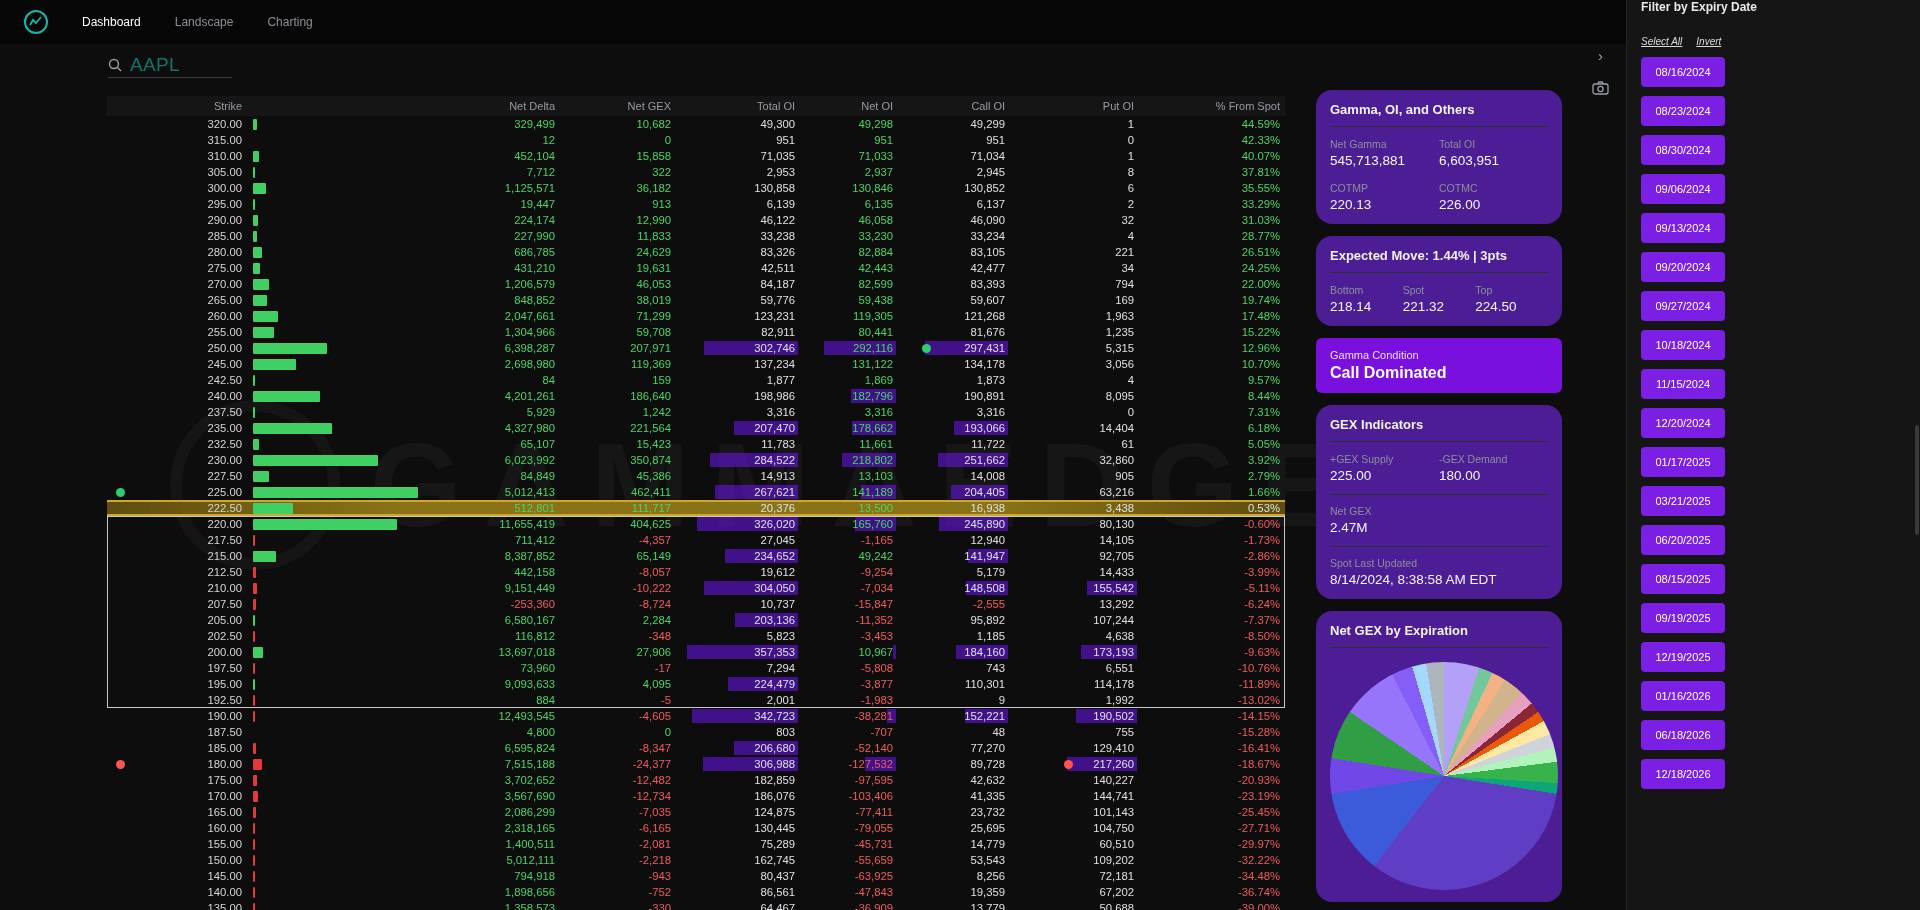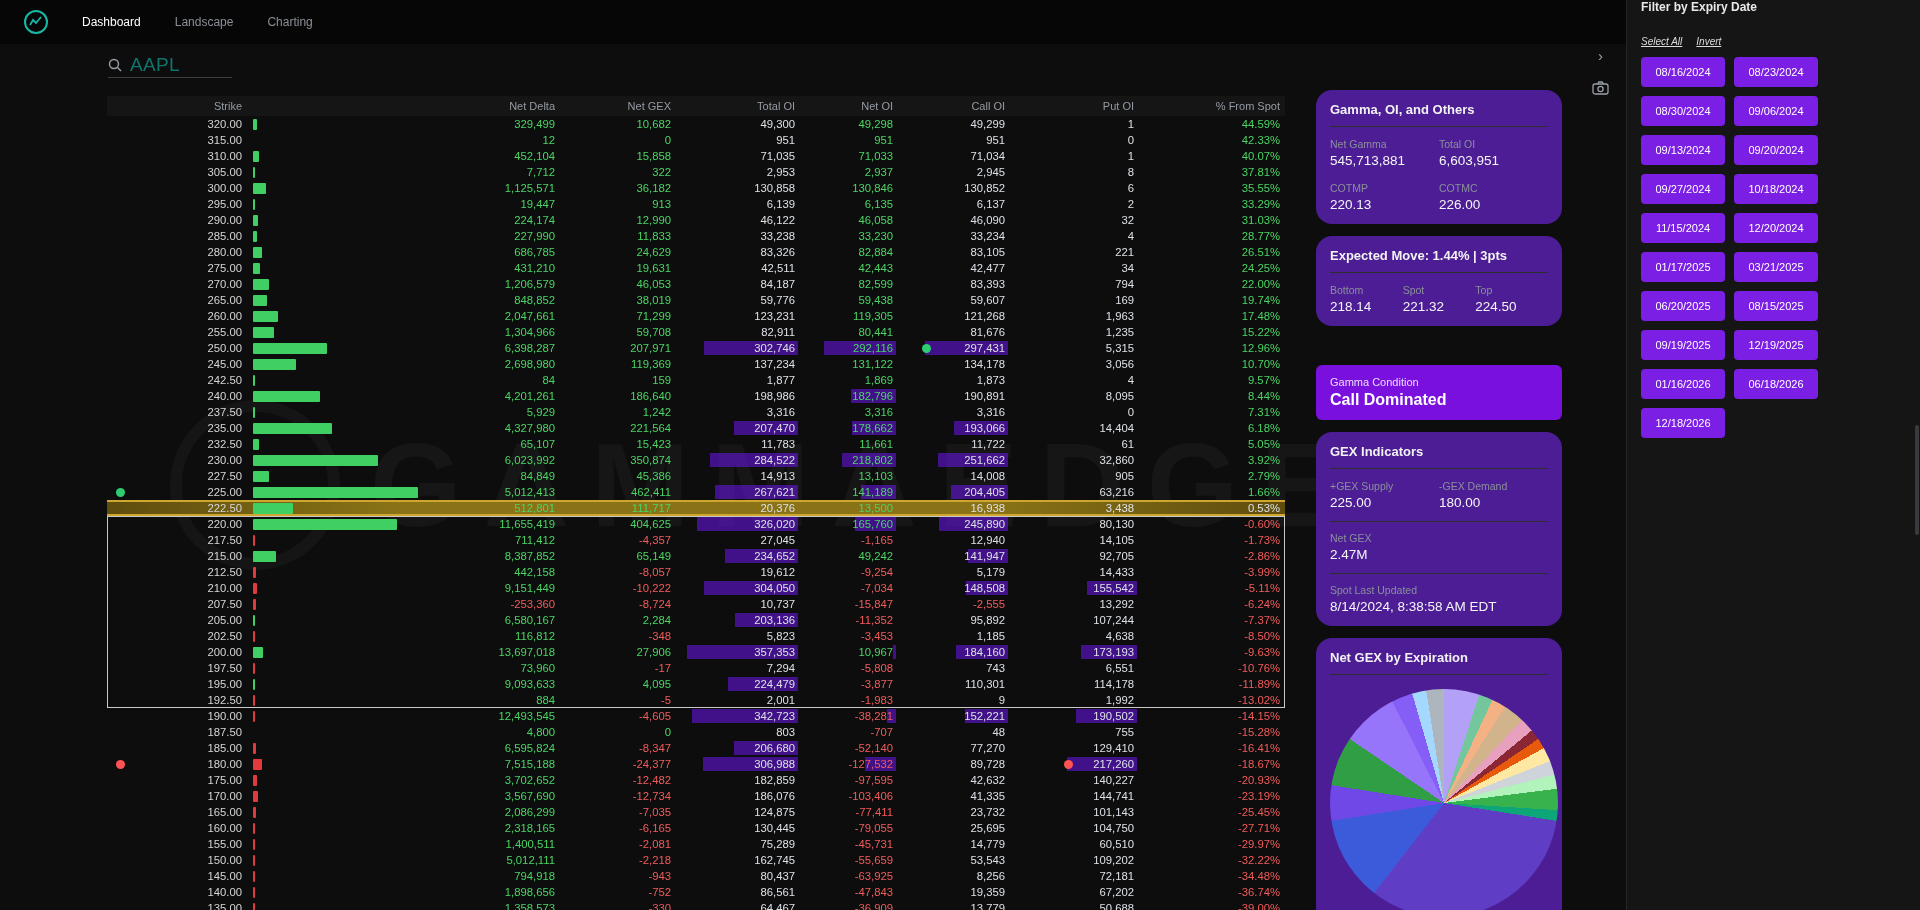--- a/index.html
+++ b/index.html
@@ -57,34 +57,34 @@
   
   .cards { position:absolute; left:1316px; top:90px; width:246px; display:flex;
            flex-direction:column; gap:12px; z-index:2; }
   .card { background:#4c1d95; border-radius:16px; padding:12px 14px; }
   .card-title { font-size:13px; font-weight:bold; color:#f2f2f2; padding-bottom:9px;
                 border-bottom:1px solid #2e2e30; }
   .kv-grid { display:grid; grid-template-columns:1fr 1fr; row-gap:14px; margin-top:11px; }
   .kv-grid.three { grid-template-columns:1fr 1fr 1fr; }
   .lbl { font-size:10.5px; color:#8b909a; margin-bottom:3px; }
   .val { font-size:13.5px; color:#f5f5f5; }
-  .card-purple { background:#7a10dd; border-radius:6px; padding:11px 14px;margin-top:27px; }
+  .card-purple { background:#7a10dd; border-radius:6px; padding:11px 14px; }
   .card-purple .cp-lbl { font-size:11px; color:#e9dcff; }
   .card-purple .cp-val { font-size:16px; font-weight:bold; color:#ffffff; margin-top:3px; }
   .sect { border-top:1px solid #2e2e30; margin-top:11px; padding-top:10px; }
   .sect:first-of-type { border-top:none; margin-top:11px; padding-top:0; }
   .pie { width:228px; height:228px; border-radius:50%; margin:14px auto 0 auto; }
 
   
   .filter-panel { position:absolute; left:1626px; top:0; width:294px; height:910px;
                   background:#151516; border-left:1px solid #242426; padding:0 14px; z-index:6; }
   .fp-title { font-size:12px; color:#e9e9e9; font-weight:bold; }
   .fp-links { margin-top:22px; display:flex; gap:14px;font-style:italic; }
   .fp-link { font-size:10px; color:#dcdcdc; text-decoration:underline; cursor:pointer; }
-  .dates { margin-top:10px; display:flex; flex-wrap:wrap; gap:9px; }
+  .dates { margin-top:10px; display:flex; flex-wrap:wrap; gap:9px;flex-direction:column; }
   .date-btn { width:84px; height:30px; background:#7a1fe3; border:none; border-radius:4px;
               color:#ffffff; font-size:11px; font-family:"Liberation Sans",sans-serif; cursor:pointer; }
   .scroll-thumb { position:absolute; right:1px; top:425px; width:4px; height:110px;
                   background:#3a3a3e; border-radius:2px; }
 </style>
 </head>
 <body>
 
 <div class="app">
 

